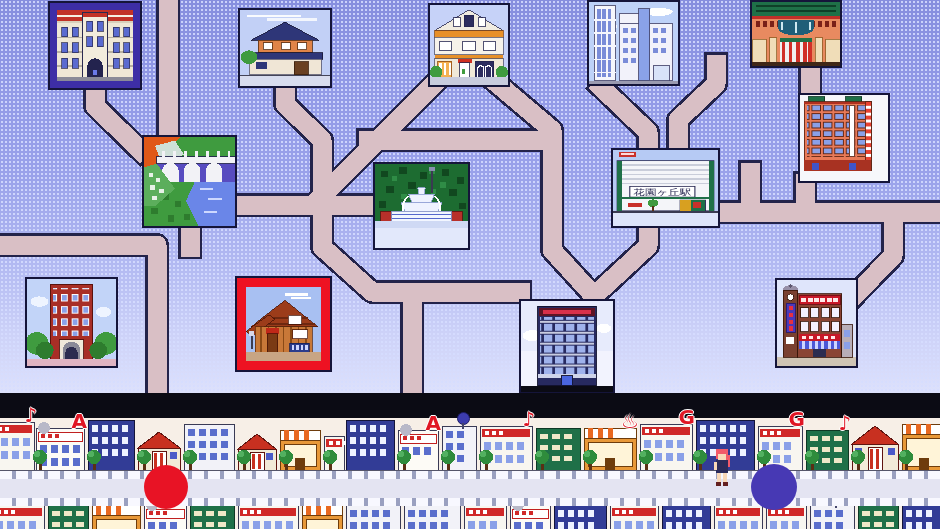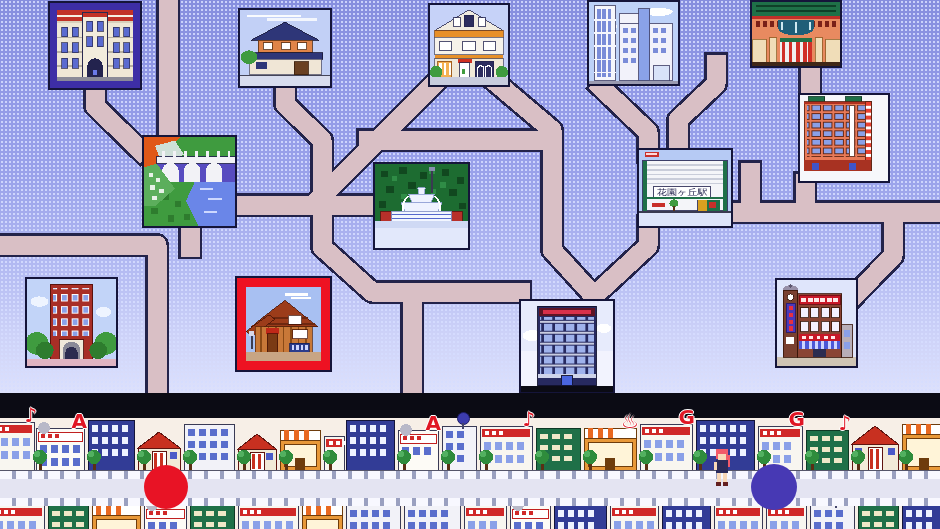--- a/index.html
+++ b/index.html
@@ -325,21 +325,21 @@
           <path d="M64,38 q8,8 6,18" stroke="#fff" fill="none" stroke-width="2"></path>
           <rect x="18" y="56" width="64" height="12" fill="#f2f6ff" stroke="#8894c8"></rect>
           <g fill="#5668cc">
             <rect x="18" y="59" width="64" height="2"></rect>
             <rect x="18" y="64" width="64" height="2"></rect>
           </g>
           <rect y="68" width="100" height="32" fill="#cfd9f4"></rect>
           <rect y="76" width="100" height="24" fill="#e2e8fb"></rect>
         </svg>
       </div>
-      <div class="tile" style="left: 637px; top: 148px; width: 96px; height: 80px;">
+      <div class="tile" style="left: 611px; top: 148px; width: 109px; height: 80px;">
         <svg viewBox="0 0 100 100" preserveAspectRatio="none" shape-rendering="crispEdges">
           <rect width="100" height="100" fill="#b6caf4"></rect>
           <rect x="6" y="2" width="16" height="7" fill="#c8302a"></rect>
           <rect x="8" y="4" width="12" height="3" fill="#ffd8d8"></rect>
           <rect x="4" y="14" width="92" height="66" fill="#f4f5f9" stroke="#23234e"></rect>
           <g stroke="#c9cdda" stroke-width="2">
             <line x1="6" y1="20" x2="94" y2="20"></line>
             <line x1="6" y1="26" x2="94" y2="26"></line>
             <line x1="6" y1="32" x2="94" y2="32"></line>
             <line x1="6" y1="38" x2="94" y2="38"></line>

